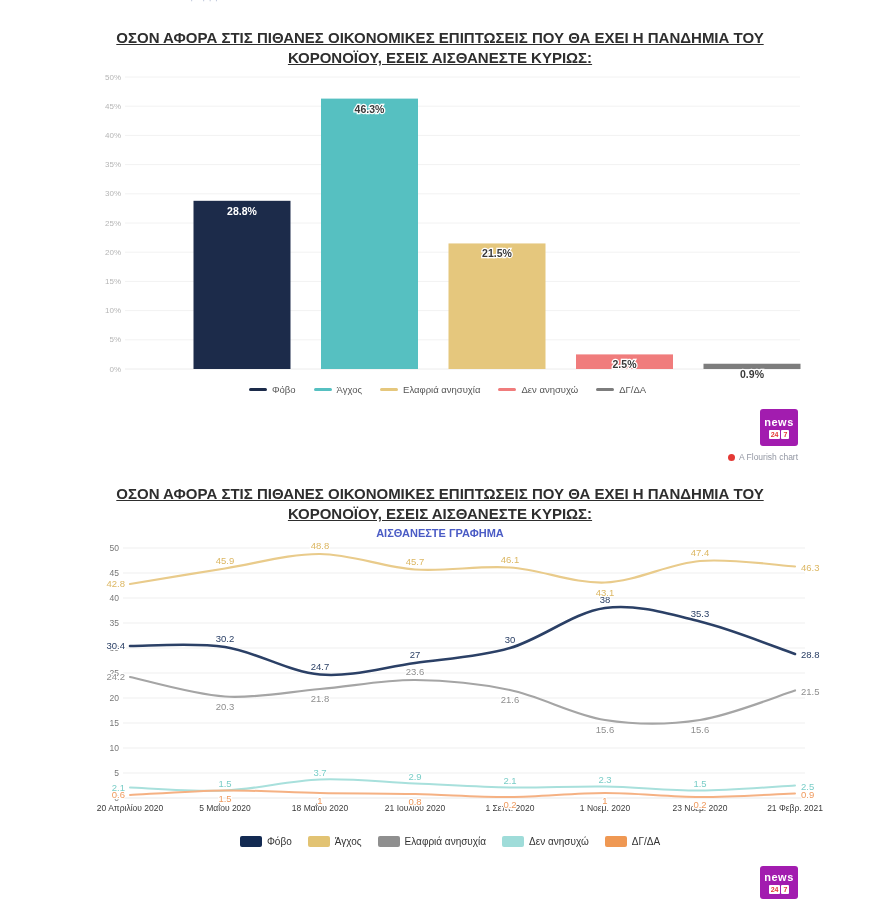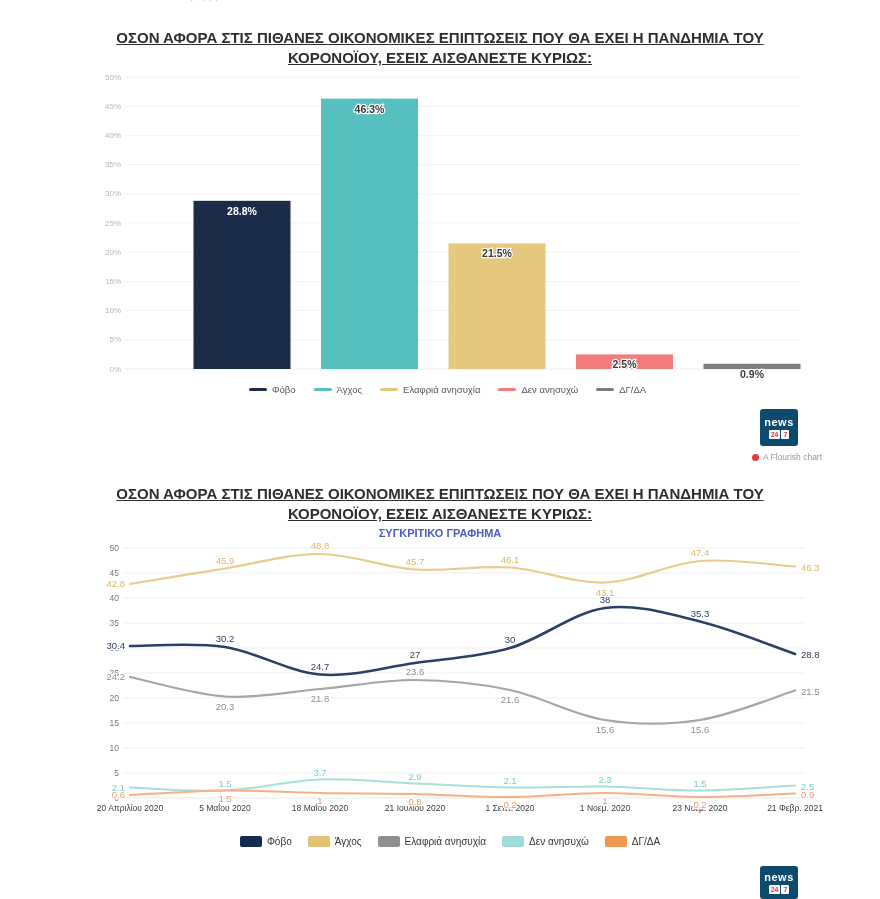--- a/index.html
+++ b/index.html
@@ -17,29 +17,29 @@
   #bar-svg{left:95px;top:72px;}
   #line-svg{left:95px;top:543px;}
   .legend{position:absolute;display:flex;justify-content:center;align-items:center;}
   #legend-bar{left:95px;top:384px;width:705px;gap:18px;}
   #legend-line{left:95px;top:836px;width:710px;gap:16px;}
   .legend-item{display:flex;align-items:center;gap:5px;}
   #legend-bar .legend-item{font-size:9.5px;color:#555;}
   #legend-line .legend-item{font-size:10px;color:#333;}
   .swatch-line{width:18px;height:3.5px;border-radius:2px;display:inline-block;}
   .swatch-rect{width:22px;height:11px;border-radius:2px;display:inline-block;}
-  .logo247{position:absolute;width:38px;background:#0c4a6e;border-radius:3px;
+  .logo247{position:absolute;width:38px;background:#a21caf;border-radius:3px;
            display:flex;flex-direction:column;align-items:center;justify-content:center;gap:2px;}
   #logo-top{left:760px;top:409px;height:37px;}
   #logo-bottom{left:760px;top:866px;height:33px;}
   .logo-news{color:#fff;font-weight:bold;font-size:11px;line-height:1;letter-spacing:.5px;}
   .logo-row{display:flex;gap:1px;}
   .logo-chip{background:#fff;color:#e43935;font-weight:bold;font-size:7px;line-height:1;
              padding:1px 2px;border-radius:1px;}
-  .attribution{position:absolute;left:752px;top:452px;display:flex;align-items:center;gap:4px;
+  .attribution{position:absolute;left:728px;top:452px;display:flex;align-items:center;gap:4px;
                font-size:8.5px;color:#9397a3;text-decoration:none;}
   .attr-dot{width:7px;height:7px;border-radius:50%;background:#e43935;display:inline-block;}
 </style>
 </head>
 <body>
 
 <div id="canvas">
 
   <div class="top-fragment">· ···</div>
 
@@ -111,21 +111,21 @@
     </span>
   </div>
 
   <a class="attribution" href="#">
     <span class="attr-dot"></span>
     <span>A Flourish chart</span>
   </a>
 
   <h2 class="chart-title" id="chart2-title">ΟΣΟΝ ΑΦΟΡΑ ΣΤΙΣ ΠΙΘΑΝΕΣ ΟΙΚΟΝΟΜΙΚΕΣ ΕΠΙΠΤΩΣΕΙΣ ΠΟΥ ΘΑ ΕΧΕΙ Η ΠΑΝΔΗΜΙΑ ΤΟΥ ΚΟΡΟΝΟΪΟΥ, ΕΣΕΙΣ ΑΙΣΘΑΝΕΣΤΕ ΚΥΡΙΩΣ:</h2>
 
-  <div class="chart-subtitle">ΣΥΓΚΡΙΤΙΚΟ ΓΡΑΦΗΜΑ</div>
+  <div class="chart-subtitle">ΑΙΣΘΑΝΕΣΤΕ ΓΡΑΦΗΜΑ</div>
 
   <svg id="line-svg" width="715" height="280" viewBox="0 0 715 280">
       <line x1="28" y1="255" x2="710" y2="255" stroke="#e9e9e9" stroke-width="1"></line>
       <text x="24" y="257.5" text-anchor="end" font-size="8.5px" fill="#777">0</text>
       <line x1="28" y1="230" x2="710" y2="230" stroke="#efefef" stroke-width="1"></line>
       <text x="24" y="232.5" text-anchor="end" font-size="8.5px" fill="#777">5</text>
       <line x1="28" y1="205" x2="710" y2="205" stroke="#efefef" stroke-width="1"></line>
       <text x="24" y="207.5" text-anchor="end" font-size="8.5px" fill="#777">10</text>
       <line x1="28" y1="180" x2="710" y2="180" stroke="#efefef" stroke-width="1"></line>
       <text x="24" y="182.5" text-anchor="end" font-size="8.5px" fill="#777">15</text>

